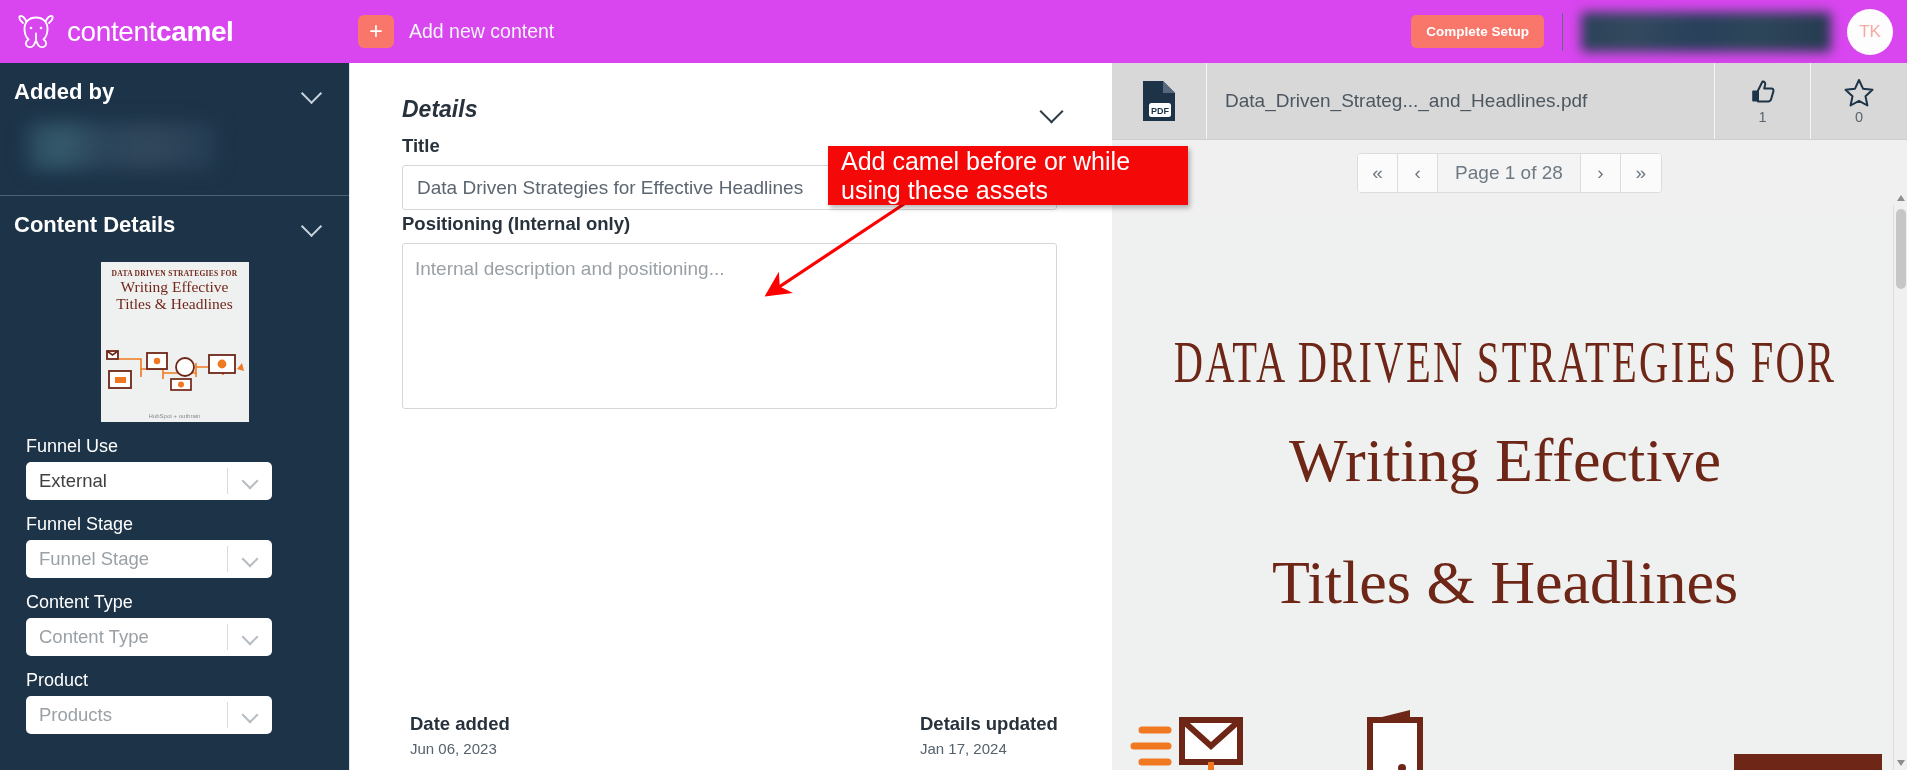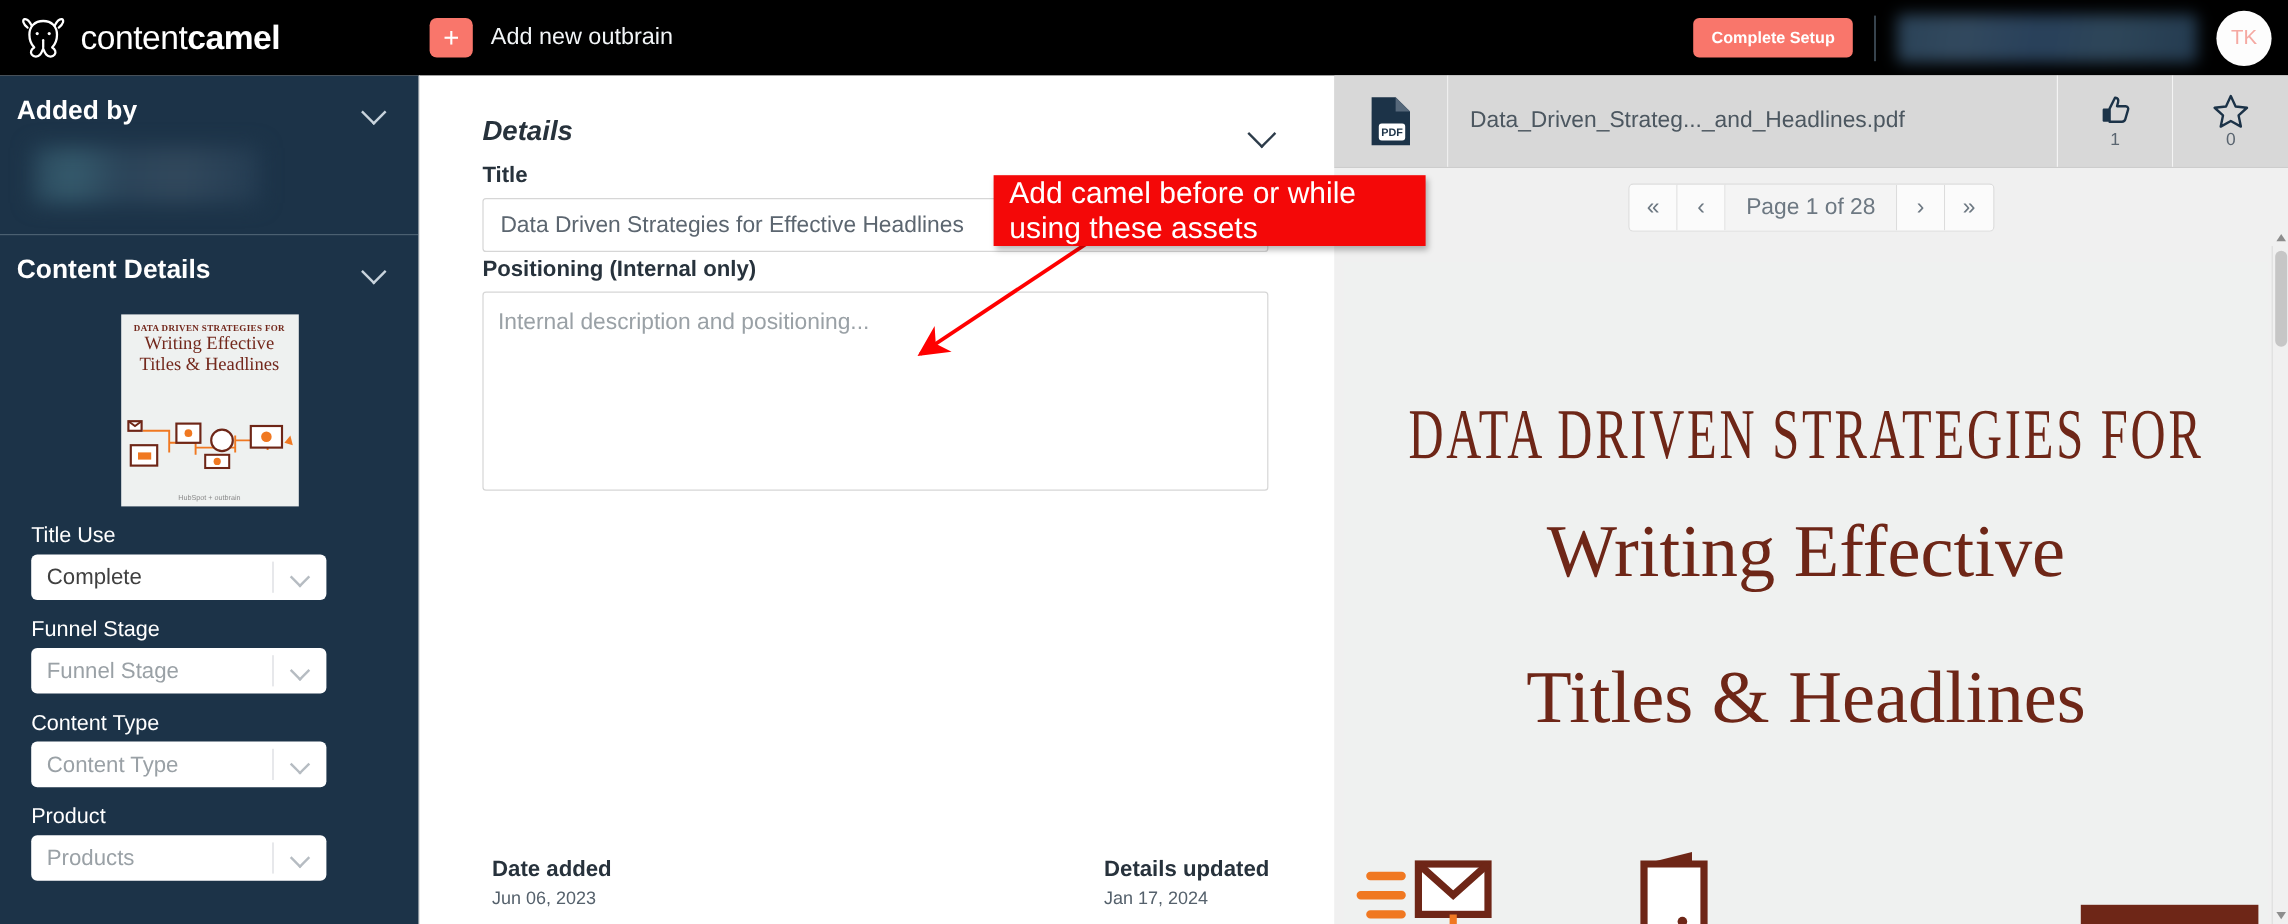--- a/index.html
+++ b/index.html
@@ -7,21 +7,21 @@
     width: 1907px; height: 770px;
     overflow: hidden;
     font-family: "Liberation Sans", sans-serif;
     background: #ffffff;
   }
   #app { position: relative; width: 1907px; height: 770px; }
 
   
   .topbar {
     position: absolute; left: 0; top: 0; width: 1907px; height: 63px;
-    background: #000000; display: flex; align-items: center;
+    background: #d946ef; display: flex; align-items: center;
   }
   .brand {
     width: 340px; display: flex; align-items: center; gap: 11px;
     padding-left: 16px; height: 63px;
   }
   .camel-logo { width: 40px; height: 38px; flex: 0 0 auto; }
   .brand-text {
     color: #ffffff; font-size: 28px; letter-spacing: -0.4px; white-space: nowrap;
   }
   .brand-text b { font-weight: 700; }
@@ -252,21 +252,21 @@
           <circle cx="15" cy="15" r="1.3" fill="#ffffff" stroke="none"></circle>
           <circle cx="25" cy="15" r="1.3" fill="#ffffff" stroke="none"></circle>
           <path d="M20 20.5 L20 26.5"></path>
         </g>
       </svg>
       <div class="brand-text"><span class="light">content</span><b>camel</b></div>
     </div>
 
     <div class="addnew">
       <button class="plus-btn">+</button>
-      <div class="addnew-label">Add new outbrain</div>
+      <div class="addnew-label">Add new content</div>
     </div>
 
     <div class="topbar-right">
       <button class="complete-setup">Complete Setup</button>
       <div class="vdivider"></div>
       <div class="redacted-field"></div>
       <div class="avatar">TK</div>
     </div>
   </div>
 
@@ -312,23 +312,23 @@
           </g>
           <rect x="70" y="50" width="20" height="11" fill="#ffffff" stroke="#6e2617" stroke-width="1.7"></rect>
           <circle cx="80" cy="55.5" r="3" fill="#f07821"></circle>
         </svg>
         <div class="brandline">HubSpot + outbrain</div>
       </div>
     </div>
 
     <div class="field-group">
 
-      <div class="field-label">Title Use</div>
+      <div class="field-label">Funnel Use</div>
       <div class="select-box">
-        <span class="select-val">Complete</span>
+        <span class="select-val">External</span>
         <span class="select-sep"></span>
         <span class="select-caret"></span>
       </div>
 
       <div class="field-label">Funnel Stage</div>
       <div class="select-box">
         <span class="select-val ph">Funnel Stage</span>
         <span class="select-sep"></span>
         <span class="select-caret"></span>
       </div>

